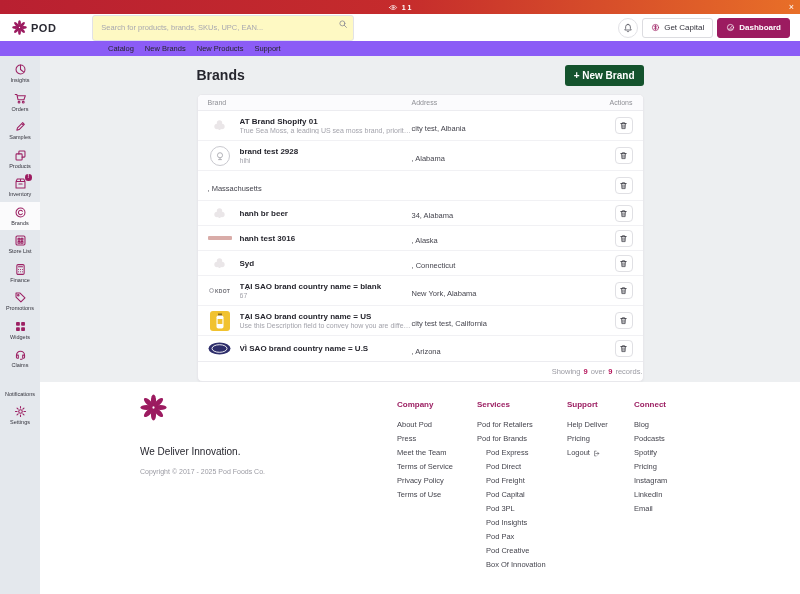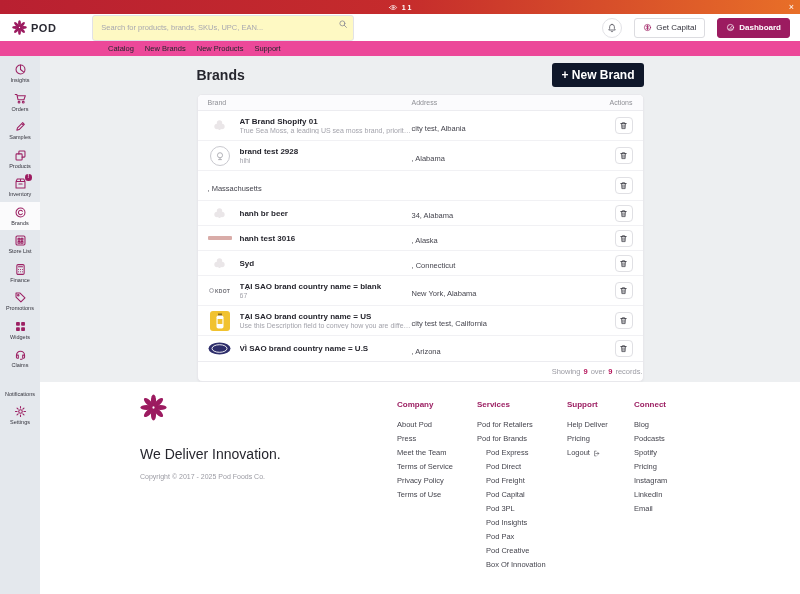--- a/index.html
+++ b/index.html
@@ -18,33 +18,33 @@
   .header { height:27px; background:#fff; display:flex; align-items:center; padding:0 10px 0 12px; }
   .logo-block { display:flex; align-items:center; gap:4px; }
   .logo-flower { width:15px; height:15px; color:#9c1b60; }
   .logo-text { font-size:11px; font-weight:bold; color:#2a2a33; letter-spacing:.5px; }
   .search-wrap { position:relative; margin-left:36px; width:262px; }
   .search-input { width:100%; height:26px; border:1px solid #e2e2e6; border-radius:3px;
     background:#fef9c3; font-size:7.5px; color:#55555e; padding:0 20px 0 8px;
     font-family:"Liberation Sans",sans-serif; }
   .search-input::placeholder { color:#a8a8b0; }
   .search-icon { position:absolute; right:6px; top:4px; width:10px; height:10px; color:#8a8a92; }
-  .header-right { margin-left:auto; display:flex; align-items:flex-start; gap:12px; }
+  .header-right { margin-left:auto; display:flex; align-items:flex-start; gap:4px; }
   .bell-btn { width:20px; height:20px; border:1px solid #e2e2e6; border-radius:50%;
     display:flex; align-items:center; justify-content:center; background:#fff; cursor:pointer; }
   .bell-btn .icon { width:10px; height:10px; color:#55555e; }
   .btn { display:flex; align-items:center; gap:4px; height:20px; padding:0 8px;
     border-radius:3px; font-size:8px; cursor:pointer; }
   .btn .icon { width:9px; height:9px; }
   .btn-outline { background:#fff; border:1px solid #dcdce0; color:#33333c; }
   .btn-outline .icon { color:#9c1b60; }
   .btn-solid { background:#9c1b60; border:1px solid #9c1b60; color:#fff; font-weight:bold; }
 
   
-  .subnav { height:15px; background:#ec4899; display:flex; align-items:center;
+  .subnav { height:15px; background:#8b5cf6; display:flex; align-items:center;
     padding-left:108px; gap:11px; }
   .subnav-link { font-size:7.5px; color:#26262e; cursor:pointer; }
 
   
   .body { display:flex; height:538px; }
 
   
   .sidebar { width:40px; background:#e4e8ed; padding-top:3px; flex-shrink:0;
     display:flex; flex-direction:column; }
   .sb-item { height:28.5px; display:flex; flex-direction:column; align-items:center;
@@ -55,21 +55,21 @@
   .sb-badge { position:absolute; top:-3px; right:-5px; width:6.5px; height:6.5px;
     background:#9c1b60; color:#fff; border-radius:50%; font-size:4.5px; line-height:6.5px;
     text-align:center; font-weight:bold; }
 
   
   .main { flex:1; display:flex; flex-direction:column; min-width:0; }
   .content-area { height:326px; background:#edeff1; padding-top:7px; }
   .content-inner { width:447px; margin:0 auto; }
   .page-head { display:flex; align-items:center; justify-content:space-between; height:24px; }
   .page-title { font-size:14px; font-weight:bold; color:#26262e; }
-  .new-brand-btn { background:#0f172a; color:#fff; font-size:12px; font-weight:bold;
+  .new-brand-btn { background:#14532d; color:#fff; font-size:10px; font-weight:bold;
     border:none; border-radius:3px; padding:5px 9px; cursor:pointer; }
 
   .card { background:#fff; border:1px solid #e8e8ec; border-radius:5px; margin-top:7px;
     box-shadow:0 1px 2px rgba(0,0,0,.04); overflow:hidden; }
   .thead { display:flex; align-items:center; background:#fbfbfd; border-bottom:1px solid #ececf0;
     padding:4px 10px; font-size:7px; color:#8f9096; height:16px; }
   .col-name { width:204px; display:flex; align-items:center; gap:8px; min-width:0; }
   .col-addr { flex:1; min-width:0; }
   .col-act  { width:60px; display:flex; justify-content:flex-end; }
   .trow { display:flex; align-items:center; padding:3px 10px; border-bottom:1px solid #f1f1f4;
@@ -101,21 +101,21 @@
   .logo-navy svg { width:23px; height:13px; display:block; }
 
   .table-summary { display:flex; justify-content:flex-end; gap:3px; padding:5px 0;
     font-size:7.5px; color:#9b9ba3; border-top:1px solid #ececf0; }
   .table-summary .num { color:#b5175c; font-weight:bold; }
 
   
   .footer { flex:1; background:#fff; display:flex; padding:12px 0 0 100px; }
   .f-left { width:257px; }
   .f-flower { width:27px; height:27px; color:#9c1b60; display:block; }
-  .f-tagline { font-size:14px; color:#26262e; margin-top:25px; }
+  .f-tagline { font-size:10px; color:#26262e; margin-top:25px; }
   .f-copy { font-size:7px; color:#9b9ba3; margin-top:11px; }
   .f-col { padding-top:6px; }
   .f-col-title { font-size:8px; font-weight:bold; color:#9c2063; }
   .f-links { margin-top:9px; }
   .f-link { font-size:7.5px; color:#45454e; line-height:14px; cursor:pointer;
     display:flex; align-items:center; gap:3px; }
   .f-link.indent { padding-left:9px; }
   .f-link .icon { width:7px; height:7px; color:#45454e; }
   .f-col-company { width:80px; } .f-col-services { width:90px; }
   .f-col-support { width:67px; } .f-col-connect { width:90px; }

